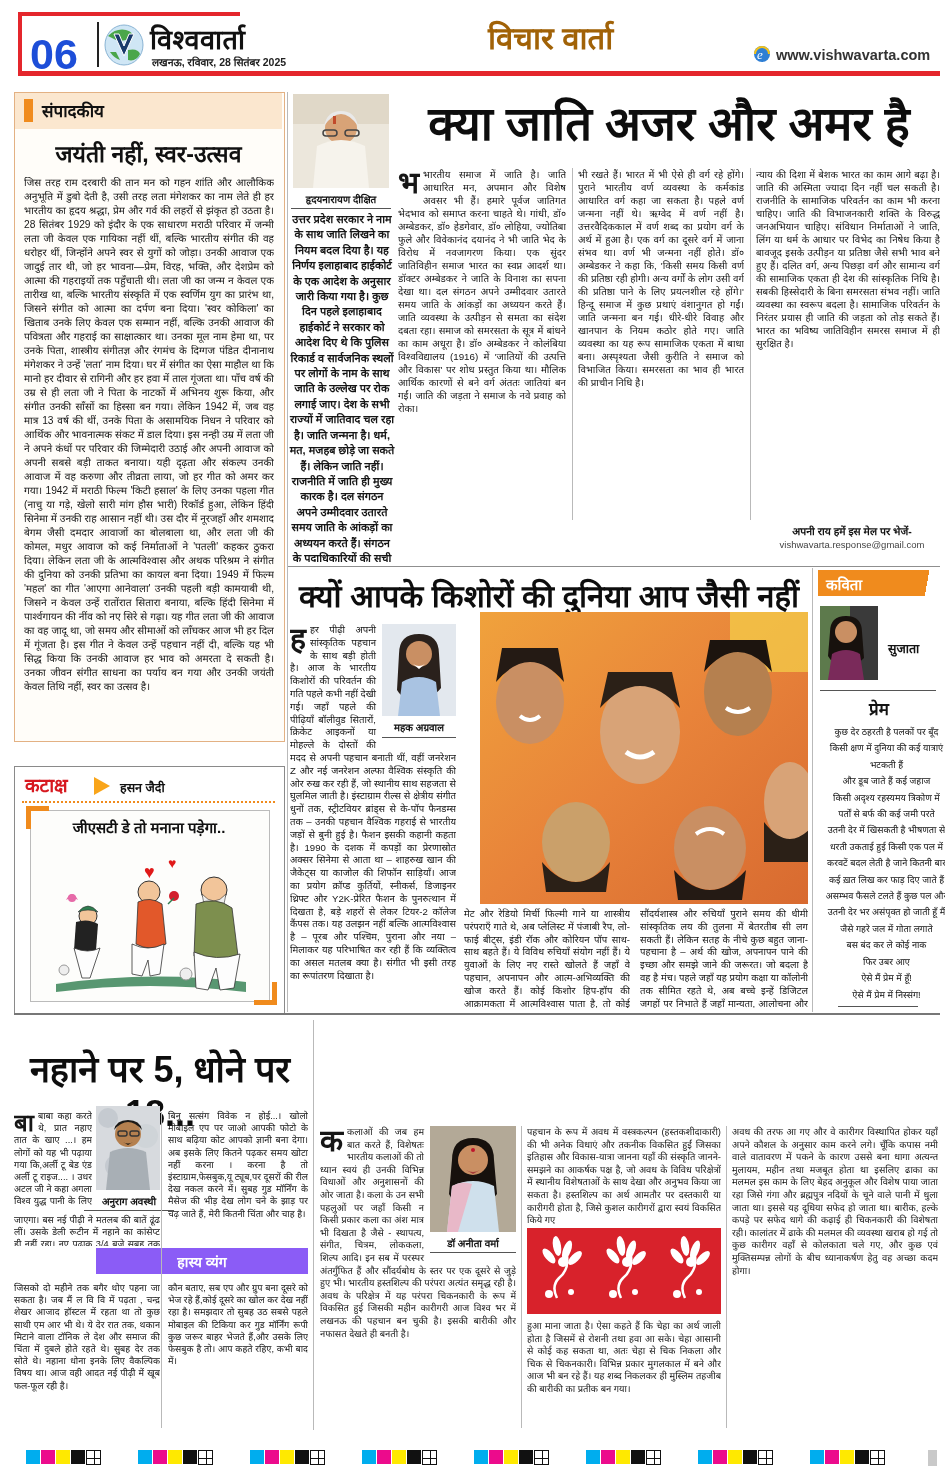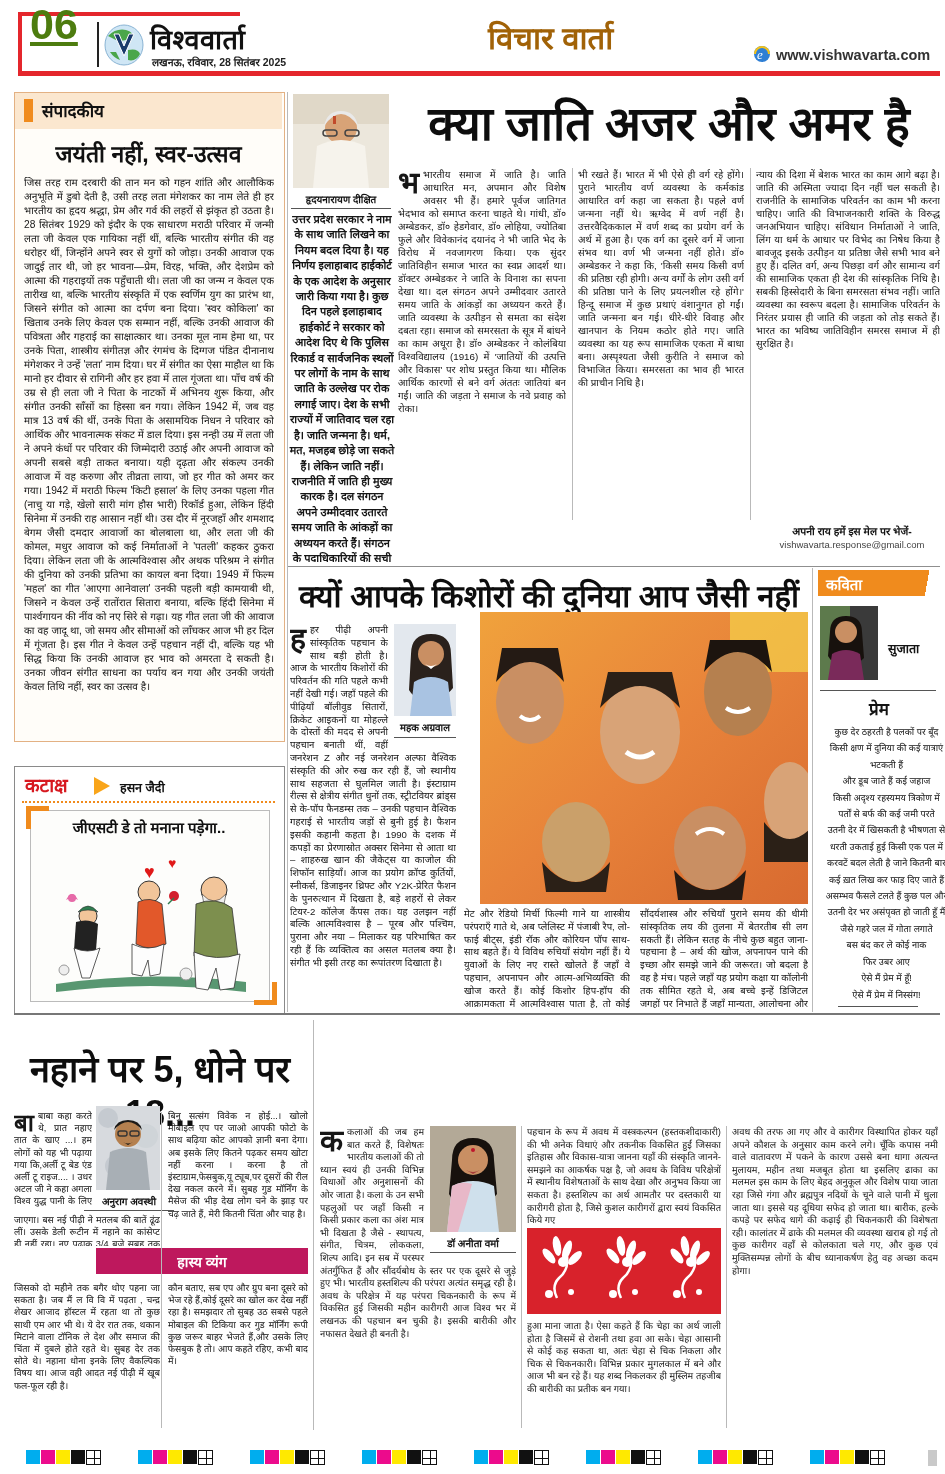--- a/index.html
+++ b/index.html
@@ -32,21 +32,21 @@
 </style>
 </head>
 <body>
 
 <div id="page">
 
   <div class="abs" style="left:18px;top:12px;width:222px;height:4px;background:#e4262c;"></div>
   <div class="abs" style="left:18px;top:12px;width:4px;height:61px;background:#e4262c;"></div>
   <div class="abs" style="left:18px;top:71px;width:922px;height:5px;background:#e4262c;"></div>
 
-  <div class="abs" style="left:30px;top:0;font-size:43px;font-weight:bold;color:#4d7c0f;text-decoration:underline;">06</div>
+  <div class="abs" style="left:30px;top:30px;font-size:43px;font-weight:bold;color:#1d4ed8;">06</div>
   <div class="abs" style="left:97px;top:22px;width:2px;height:45px;background:#222;"></div>
 
   <div class="abs" style="left:104px;top:24px;">
     <svg width="40" height="42" viewBox="0 0 40 42">
       <ellipse cx="20" cy="21" rx="19" ry="20" fill="#cfe6f5" stroke="#8ab4d4"></ellipse>
       <path d="M4 12 Q12 4 22 6 Q30 8 28 14 Q20 18 12 16 Z" fill="#4aa64a"></path>
       <path d="M24 26 Q34 24 36 30 Q32 38 24 36 Z" fill="#4aa64a"></path>
       <path d="M6 28 Q10 34 16 36 L12 28 Z" fill="#4aa64a"></path>
       <path d="M10 10 L20 32 L30 10 L25 10 L20 22 L15 10 Z" fill="#1a3a6b" stroke="#fff" stroke-width="1"></path>
     </svg>
@@ -136,21 +136,21 @@
   <div class="rule-v" style="left:750px;top:168px;height:352px;"></div>
   <div class="col" style="left:756px;top:168px;width:184px;height:348px;font-size:9.8px;line-height:13px;">न्याय की दिशा में बेशक भारत का काम आगे बढ़ा है। जाति की अस्मिता ज्यादा दिन नहीं चल सकती है। राजनीति के सामाजिक परिवर्तन का काम भी करना चाहिए। जाति की विभाजनकारी शक्ति के विरुद्ध जनअभियान चाहिए। संविधान निर्माताओं ने जाति, लिंग या धर्म के आधार पर विभेद का निषेध किया है बावजूद इसके उत्पीड़न या प्रतिष्ठा जैसे सभी भाव बने हुए हैं। दलित वर्ग, अन्य पिछड़ा वर्ग और सामान्य वर्ग की सामाजिक एकता ही देश की सांस्कृतिक निधि है। सबकी हिस्सेदारी के बिना समरसता संभव नहीं। जाति व्यवस्था का स्वरूप बदला है। सामाजिक परिवर्तन के निरंतर प्रयास ही जाति की जड़ता को तोड़ सकते हैं। भारत का भविष्य जातिविहीन समरस समाज में ही सुरक्षित है।</div>
 
   <div class="abs center" style="left:764px;top:524px;width:176px;font-size:10.5px;font-weight:bold;">अपनी राय हमें इस मेल पर भेजें-</div>
   <div class="abs center" style="left:764px;top:539px;width:176px;font-size:9.5px;color:#444;">vishwavarta.response@gmail.com</div>
   <div class="rule-h" style="left:288px;top:566px;width:652px;"></div>
 
   <div class="abs center" style="left:288px;top:574px;width:522px;font-size:31px;font-weight:bold;color:#0d0d0d;">क्यों आपके किशोरों की दुनिया आप जैसी नहीं दिखती</div>
 
   <div class="col" style="left:290px;top:624px;width:166px;height:384px;font-size:9.6px;line-height:12.8px;">
-    <span class="float-r" style="width:62px;">
+    <span class="float-r" style="width:74px;">
       <svg width="74" height="92" viewBox="0 0 74 92">
         <rect width="74" height="92" fill="#e3e8ee"></rect>
         <path d="M17 30 q0 -20 20 -20 q20 0 20 20 l2 34 q-8 10 -12 6 l0 -14 -20 0 0 14 q-6 6 -12 -4 Z" fill="#2a211c"></path>
         <circle cx="37" cy="30" r="13" fill="#c98f63"></circle>
         <path d="M20 58 q17 -10 34 0 l4 34 -42 0 Z" fill="#a9c3e2"></path>
         <path d="M31 40 q6 4 12 0 l-6 5 Z" fill="#fff"></path>
       </svg>
       <span class="caption" style="display:block;margin-top:2px;">महक अग्रवाल</span>
     </span>
     <span class="dropcap">ह</span><span class="dc">हर पीढ़ी अपनी सांस्कृतिक पहचान के साथ बड़ी होती है। आज के भारतीय किशोरों की परिवर्तन की गति पहले कभी नहीं देखी गई। जहाँ पहले की पीढ़ियाँ बॉलीवुड सितारों, क्रिकेट आइकनों या मोहल्ले के दोस्तों की मदद से अपनी पहचान बनाती थीं, वहीं जनरेशन Z और नई जनरेशन अल्फा वैश्विक संस्कृति की ओर रुख कर रही हैं, जो स्थानीय साथ सहजता से घुलमिल जाती है। इंस्टाग्राम रील्स से क्षेत्रीय संगीत धुनों तक, स्ट्रीटवियर ब्रांड्स से के-पॉप फैनडम्स तक – उनकी पहचान वैश्विक गहराई से भारतीय जड़ों से बुनी हुई है। फैशन इसकी कहानी कहता है। 1990 के दशक में कपड़ों का प्रेरणास्रोत अक्सर सिनेमा से आता था – शाहरुख खान की जैकेट्स या काजोल की शिफॉन साड़ियाँ। आज का प्रयोग क्रॉप्ड कुर्तियों, स्नीकर्स, डिजाइनर थ्रिफ्ट और Y2K-प्रेरित फैशन के पुनरुत्थान में दिखता है, बड़े शहरों से लेकर टियर-2 कॉलेज कैंपस तक। यह उलझन नहीं बल्कि आत्मविश्वास है – पूरब और पश्चिम, पुराना और नया – मिलाकर यह परिभाषित कर रही हैं कि व्यक्तित्व का असल मतलब क्या है। संगीत भी इसी तरह का रूपांतरण दिखाता है।</span>
@@ -242,21 +242,21 @@
       <circle cx="32" cy="28" r="13" fill="#b5804f"></circle>
       <path d="M18 24 q14 -16 28 0 q-2 -10 -14 -10 q-12 0 -14 10 Z" fill="#1d1a17"></path>
       <rect x="22" y="25" width="9" height="5" rx="2" fill="none" stroke="#333" stroke-width="1.4"></rect>
       <rect x="34" y="25" width="9" height="5" rx="2" fill="none" stroke="#333" stroke-width="1.4"></rect>
       <path d="M27 36 q5 3 10 0 l-5 3 Z" fill="#1d1a17"></path>
       <path d="M14 46 q18 -8 36 0 l4 38 -44 0 Z" fill="#a8afb5"></path>
     </svg>
   </div>
   <div class="abs caption" style="left:84px;top:1194px;width:90px;">अनुराग अवस्थी</div>
   <div class="col" style="left:14px;top:1214px;width:146px;height:32px;font-size:9.2px;line-height:12.2px;">जाएगा। बस नई पीढ़ी ने मतलब की बातें ढूंढ लीं। उसके डेली रूटीन में नहाने का कांसेप्ट ही नहीं रहा। नए पढ़ाकू 3/4 बजे सुबह तक पढ़ते और दोपहर 10/11 पर सो के उठते हैं। बिना नहाए,सीधे पास्ता का नाश्ता। अब रही बात कपड़े धोने की तो , ये हल्के सूती कपड़े के बजाय जींस धारण करते हैं,</div>
-  <div class="abs oband center" style="left:96px;top:1248px;width:212px;height:26px;background:#be185d;">
+  <div class="abs oband center" style="left:96px;top:1248px;width:212px;height:26px;background:#8b5cf6;">
     <span style="display:inline-block;padding-top:4px;font-size:14px;">हास्य व्यंग</span>
   </div>
   <div class="col" style="left:14px;top:1282px;width:146px;height:146px;font-size:9.2px;line-height:12.2px;">जिसको दो महीने तक बगैर धोए पहना जा सकता है। जब मैं ल वि वि में पढ़ता , चन्द्र शेखर आजाद हॉस्टल में रहता था तो कुछ साथी एम आर भी थे। ये देर रात तक, थकान मिटाने वाला टॉनिक ले देश और समाज की चिंता में दुबले होते रहते थे। सुबह देर तक सोते थे। नहाना धोना इनके लिए वैकल्पिक विषय था। आज वही आदत नई पीढ़ी में खूब फल-फूल रही है।</div>
   <div class="rule-v" style="left:161px;top:1112px;height:316px;"></div>
   <div class="col" style="left:168px;top:1110px;width:140px;height:134px;font-size:9.2px;line-height:12.2px;">बिनु सत्संग विवेक न होई...। खोलो मोबाइल एप पर जाओ आपकी फोटो के साथ बढ़िया कोट आपको ज्ञानी बना देगा। अब इसके लिए कितने पढ़कर समय खोटा नहीं करना । करना है तो इंस्टाग्राम,फेसबुक,यू ट्यूब,पर दूसरों की रील देख नकल करने में। सुबह गुड मॉर्निंग के मैसेज की भीड़ देख लोग चने के झाड़ पर चढ़ जाते हैं, मेरी कितनी चिंता और चाह है।</div>
   <div class="col" style="left:168px;top:1282px;width:140px;height:146px;font-size:9.2px;line-height:12.2px;">कौन बताए, सब एप और ग्रुप बना दूसरे को भेज रहे हैं,कोई दूसरे का खोल कर देख नहीं रहा है। समझदार तो सुबह उठ सबसे पहले मोबाइल की टिकिया कर गुड मॉर्निंग रूपी कुछ जरूर बाहर भेजते हैं,और उसके लिए फेसबुक है तो। आप कहते रहिए,   कभी बाद में।</div>
 
   <div class="rule-v" style="left:313px;top:1020px;height:410px;"></div>
 
   <div class="col" style="left:320px;top:1126px;width:196px;height:302px;font-size:9.4px;line-height:12.6px;">

